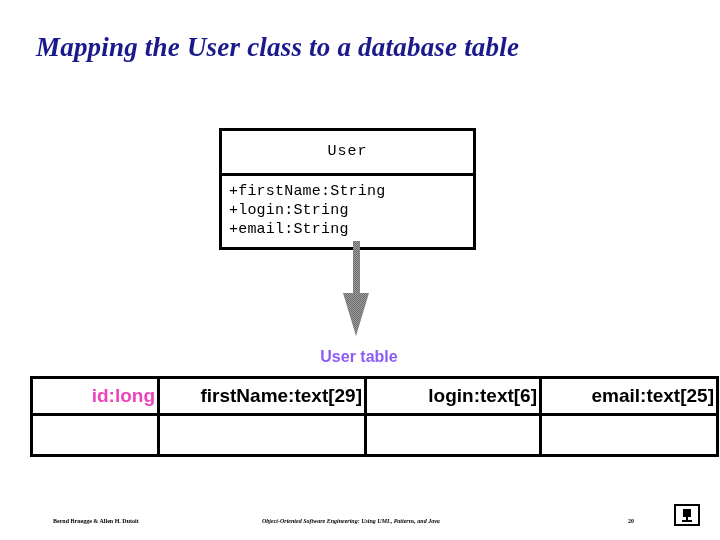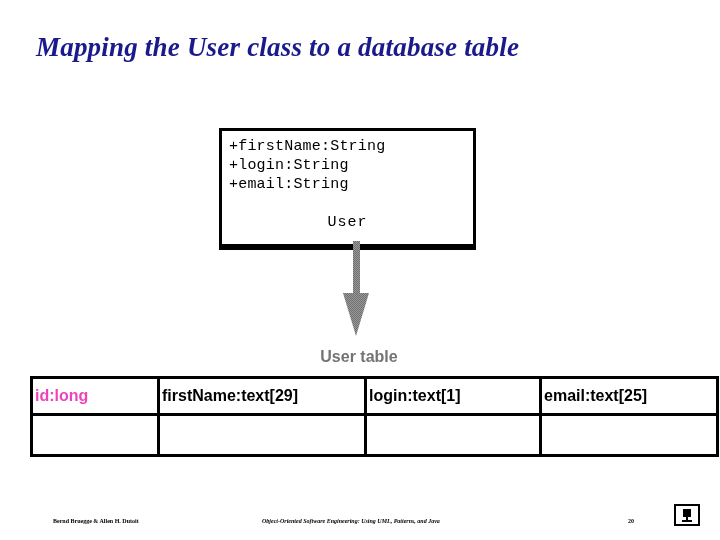--- a/index.html
+++ b/index.html
@@ -74,41 +74,41 @@
   
   #table-caption {
     position: absolute;
     left: 30px;
     top: 348px;
     width: 658px;
     text-align: center;
     font-family: "Liberation Sans", sans-serif;
     font-weight: bold;
     font-size: 16px;
-    color: #737373;
+    color: #8b5cf6;
   }
 
   
   #db-table {
     position: absolute;
     left: 30px;
     top: 376px;
     width: 658px;
     border-collapse: collapse;
     table-layout: fixed;
     background: #ffffff;
   }
   #db-table td {
     border: 3px solid #000000;
     height: 34px;
-    text-align: left;
+    text-align: right;
     vertical-align: middle;
     font-family: "Liberation Sans", sans-serif;
     font-weight: bold;
-    font-size: 16px;
+    font-size: 19px;
     color: #000000;
     padding: 0 2px;
     overflow: hidden;
     white-space: nowrap;
   }
   #db-table tr.empty-row td { height: 38px; }
   #db-table td.pk { color: #ee44bb; }
 
   
   #footer {
@@ -139,26 +139,26 @@
   }
 </style>
 </head>
 <body>
 
 <div id="slide">
 
   <div id="slide-title">Mapping the User class to a database table</div>
 
   <div id="uml-class">
+    <div id="uml-class-name">User</div>
     <div id="uml-class-attributes">
       <div>+firstName:String</div>
       <div>+login:String</div>
       <div>+email:String</div>
     </div>
-    <div id="uml-class-name">User</div>
   </div>
 
   <svg id="mapping-arrow" viewBox="0 0 42 95">
     <defs>
       <pattern id="dither" width="2" height="2" patternUnits="userSpaceOnUse">
         <rect width="2" height="2" fill="#9a9a9a"></rect>
         <rect width="1" height="1" x="0" y="0" fill="#6e6e6e"></rect>
         <rect width="1" height="1" x="1" y="1" fill="#6e6e6e"></rect>
       </pattern>
     </defs>
@@ -166,21 +166,21 @@
     <polygon points="8,52 34,52 21,95" fill="url(#dither)"></polygon>
   </svg>
 
   <div id="table-caption">User table</div>
 
   <table id="db-table">
     <tbody>
       <tr>
         <td class="pk" style="width:120px;">id:long</td>
         <td style="width:200px;">firstName:text[29]</td>
-        <td style="width:168px;">login:text[1]</td>
+        <td style="width:168px;">login:text[6]</td>
         <td style="width:170px;">email:text[25]</td>
       </tr>
       <tr class="empty-row">
         <td></td>
         <td></td>
         <td></td>
         <td></td>
       </tr>
     </tbody>
   </table>

